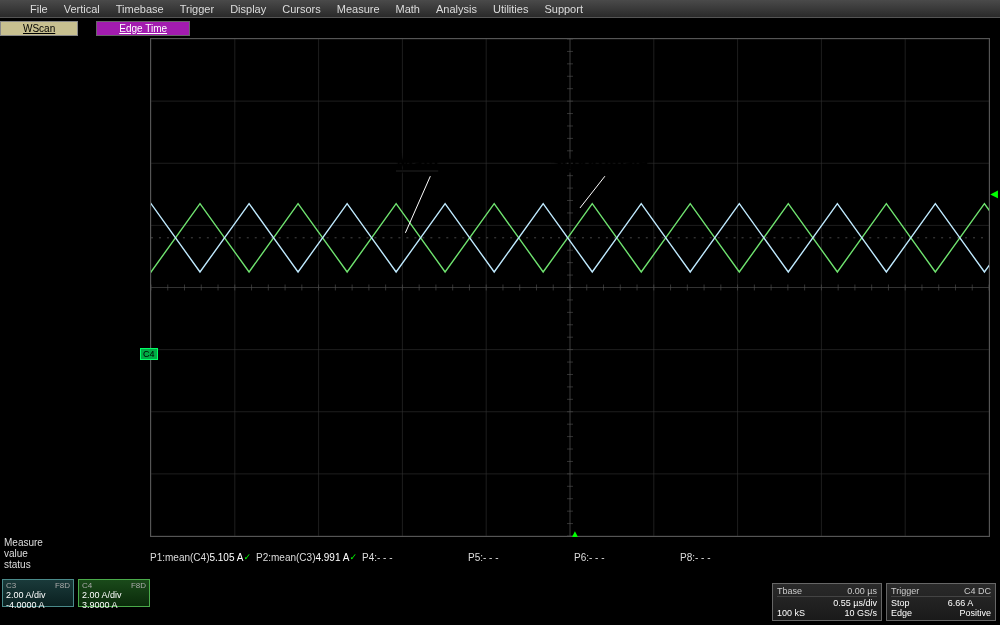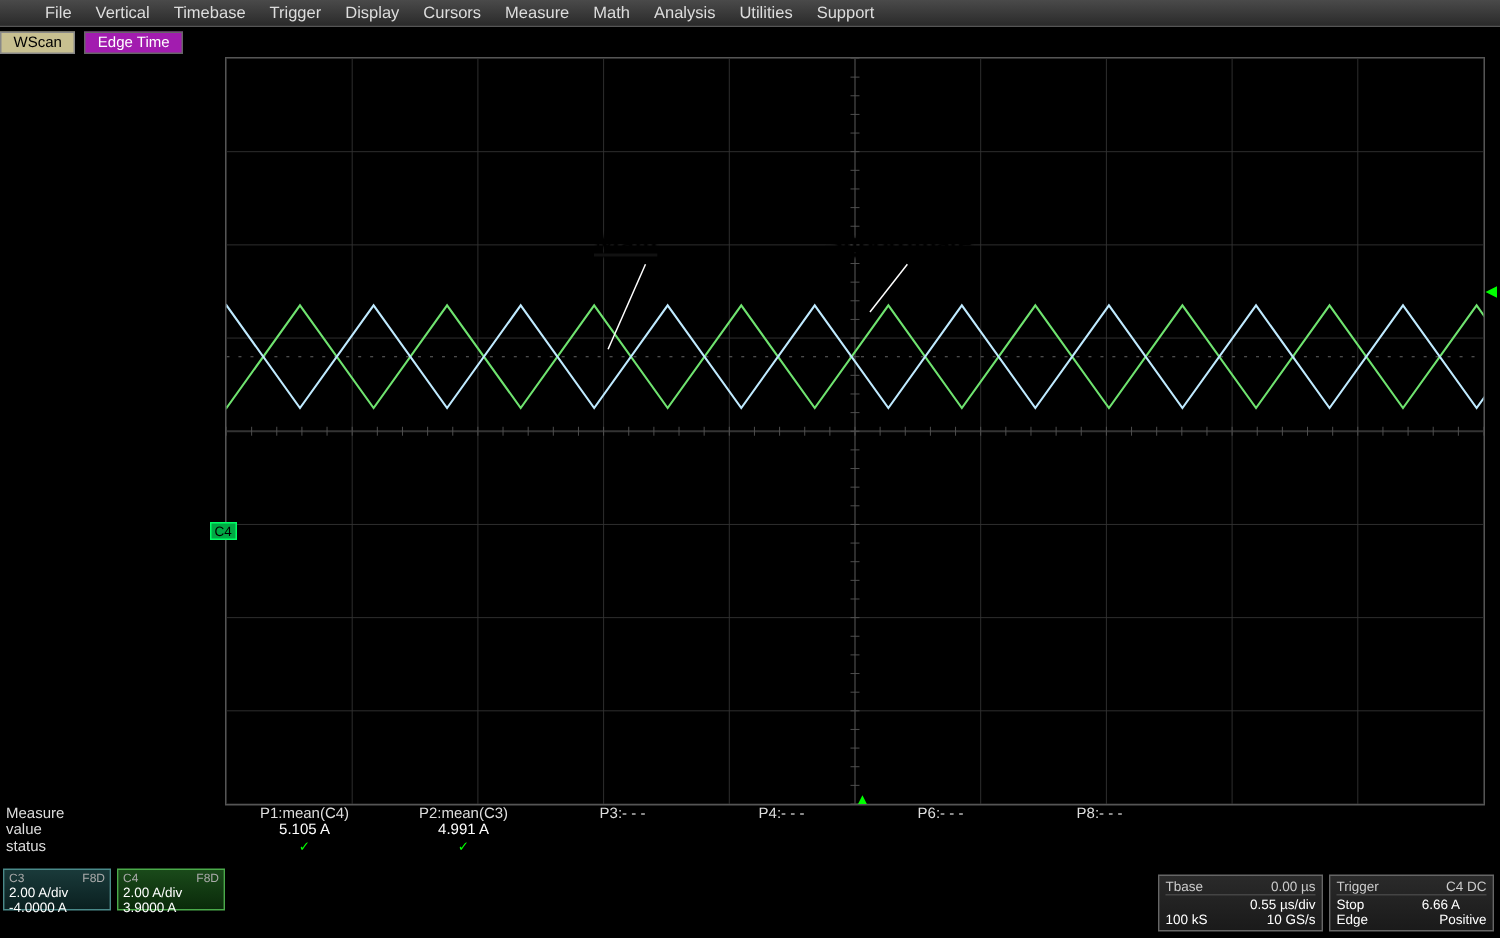--- a/index.html
+++ b/index.html
@@ -26,26 +26,27 @@
     cursor: pointer;
     color: #ddd;
   }
   .toolbar {
     height: 20px;
     display: flex;
     align-items: center;
   }
   .tool-btn {
     font-size: 10px;
-    padding: 1px 8px;
+    padding: 1px 22px;
     border: 1px solid #888;
     background: #c8c090;
     color: #000;
-    margin-right: 6px;
+    margin-right: 18px;
     cursor: pointer;
+    text-decoration: underline;
   }
   .tool-btn.dark {
     background: #a21caf;
     color: #fff;
     border: 1px solid #666;
   }
   .scope-area {
     position: absolute;
     top: 38px;
     left: 0;
@@ -82,21 +83,21 @@
   .measure-labels {
     width: 150px;
     display: flex;
     flex-direction: column;
     justify-content: flex-start;
     padding-left: 4px;
   }
   .measure-col {
     width: 106px;
     display: flex;
-    flex-direction: column;
+    flex-direction: row;
     align-items: center;
   }
   .measure-col .val { color: #fff; }
   .measure-col .check { color: #0f0; font-size: 9px; }
   .bottom-panel {
     position: absolute;
     bottom: 0;
     left: 0;
     right: 0;
     height: 48px;
@@ -331,26 +332,26 @@
         <div>P1:mean(C4)</div>
         <div class="val">5.105 A</div>
         <div class="check">✓</div>
       </div>
       <div class="measure-col">
         <div>P2:mean(C3)</div>
         <div class="val">4.991 A</div>
         <div class="check">✓</div>
       </div>
       <div class="measure-col">
-        <div>P3:- - -</div>
+        <div>P4:- - -</div>
         <div class="val"></div>
         <div class="check"></div>
       </div>
       <div class="measure-col">
-        <div>P4:- - -</div>
+        <div>P5:- - -</div>
         <div class="val"></div>
         <div class="check"></div>
       </div>
       <div class="measure-col">
         <div>P6:- - -</div>
         <div class="val"></div>
         <div class="check"></div>
       </div>
       <div class="measure-col">
         <div>P8:- - -</div>

